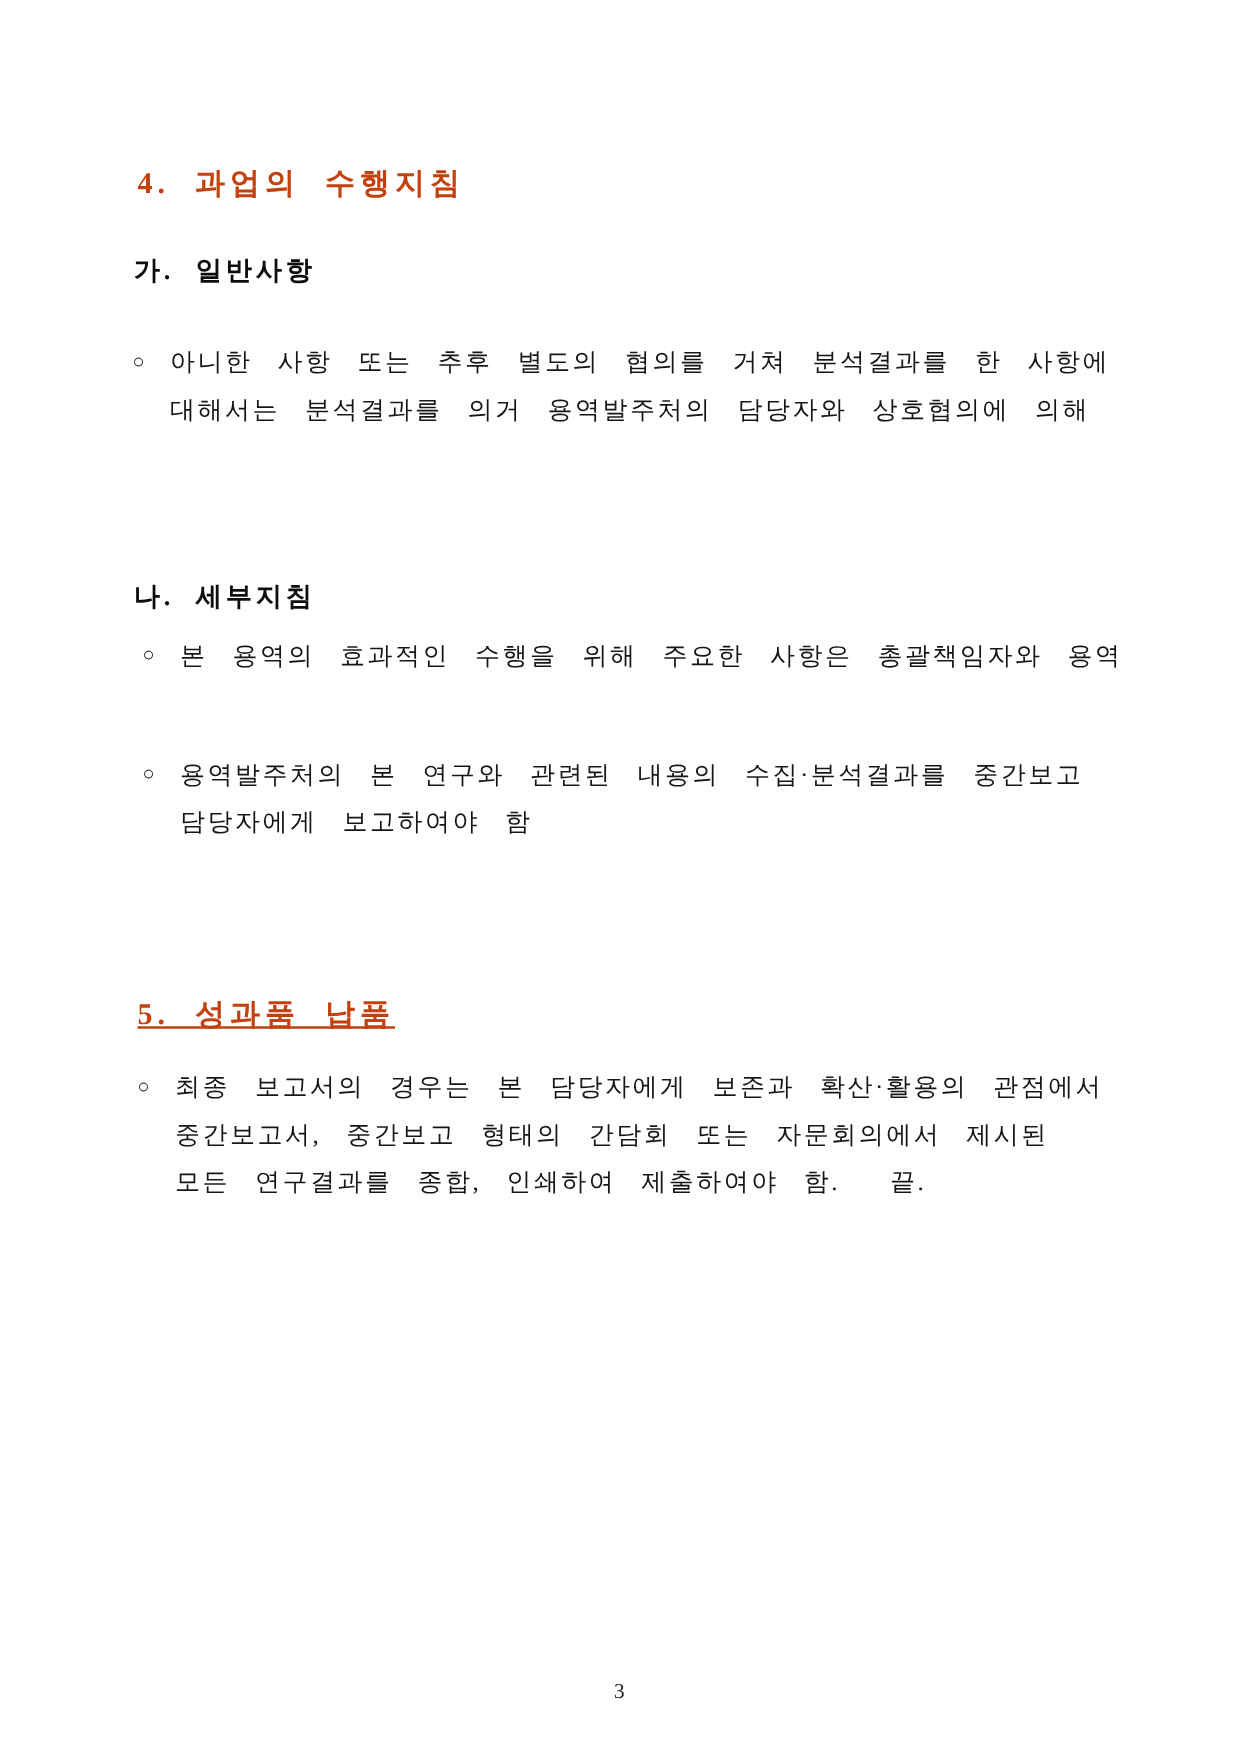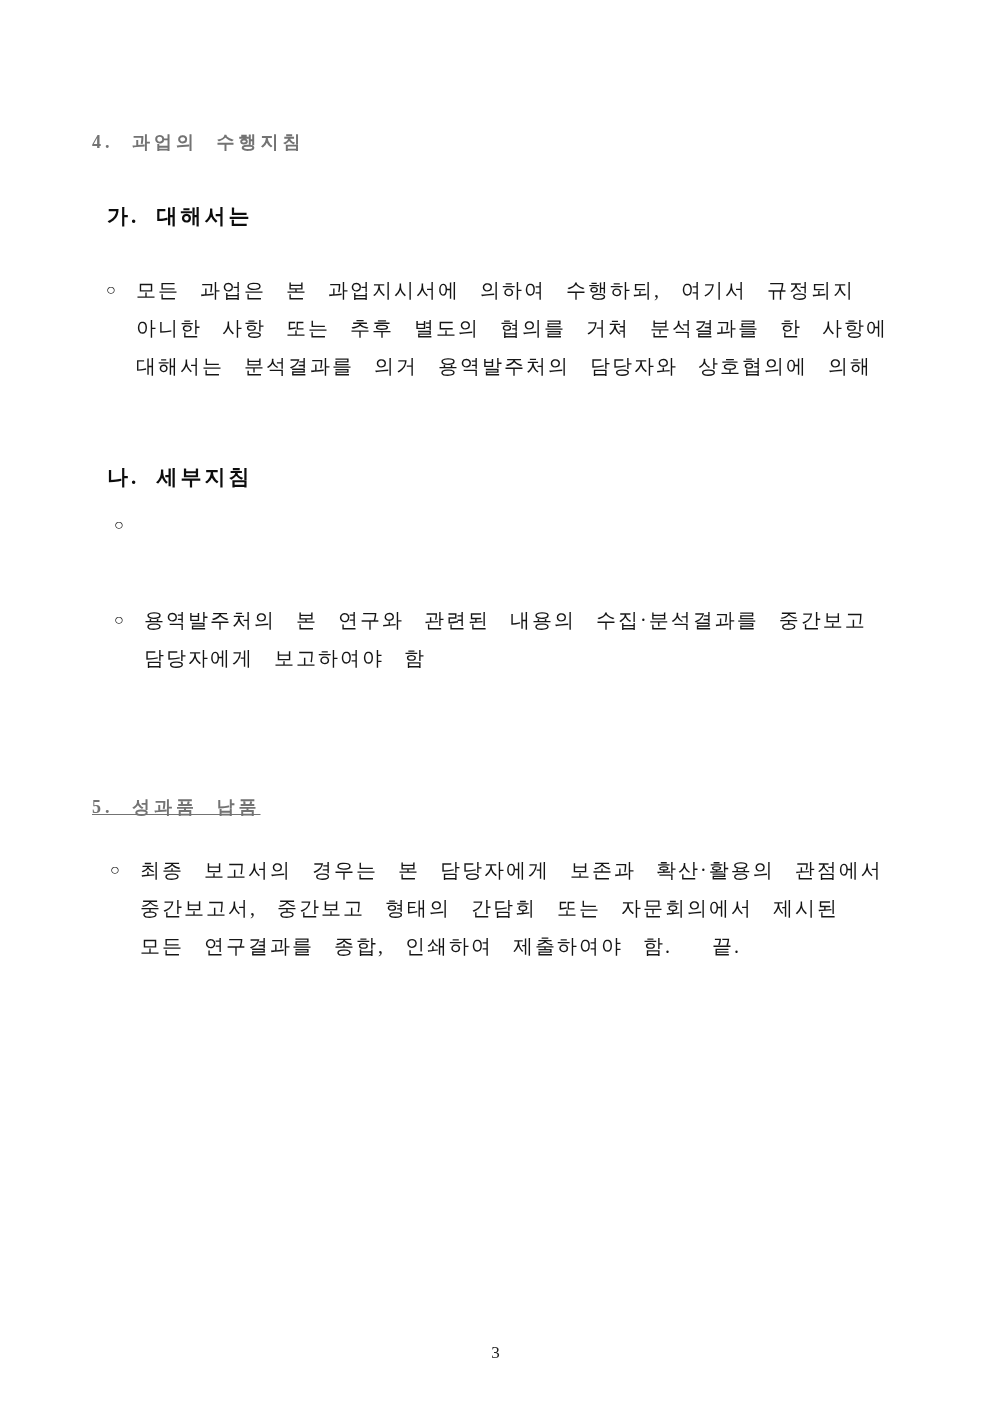--- a/index.html
+++ b/index.html
@@ -11,26 +11,27 @@
     position: relative;
     width: 992px;
     height: 1403px;
     background: #ffffff;
     color: #161616;
     font-family: "Liberation Serif", "DejaVu Serif", serif;
     overflow: hidden;
   }
   .h1 {
     position: absolute;
-    font-size: 18px;
+    font-size: 24px;
     font-weight: bold;
     letter-spacing: 4px;
     word-spacing: 10px;
     white-space: pre;
-    color: #737373;
+    color: #c2410c;
+    margin-left: 18px;
   }
   .h2 {
     position: absolute;
     font-size: 21px;
     font-weight: bold;
     letter-spacing: 3px;
     word-spacing: 9px;
     white-space: pre;
     color: #0d0d0d;
   }
@@ -74,36 +75,36 @@
   #h1-5   { left: 92px;  top: 795px; text-decoration: underline; }
   #b4     { left: 110px; top: 851px; }
 </style>
 </head>
 <body>
 
 <div class="page">
 
   <div class="h1" id="h1-4">4. 과업의 수행지침</div>
 
-  <div class="h2" id="h2-ga">가. 대해서는</div>
+  <div class="h2" id="h2-ga">가. 일반사항</div>
 
   <div class="bullet" id="b1">
     <span class="marker">○</span>
     <div class="lines">
-      <div class="line">모든 과업은 본 과업지시서에 의하여 수행하되, 여기서 규정되지</div>
       <div class="line">아니한 사항 또는 추후 별도의 협의를 거쳐 분석결과를 한 사항에</div>
       <div class="line">대해서는 분석결과를 의거 용역발주처의 담당자와 상호협의에 의해</div>
     </div>
   </div>
 
   <div class="h2" id="h2-na">나. 세부지침</div>
 
   <div class="bullet" id="b2">
     <span class="marker">○</span>
     <div class="lines">
+      <div class="line">본 용역의 효과적인 수행을 위해 주요한 사항은 총괄책임자와 용역</div>
     </div>
   </div>
 
   <div class="bullet" id="b3">
     <span class="marker">○</span>
     <div class="lines">
       <div class="line">용역발주처의 본 연구와 관련된 내용의 수집·분석결과를 중간보고</div>
       <div class="line">담당자에게 보고하여야 함</div>
     </div>
   </div>

